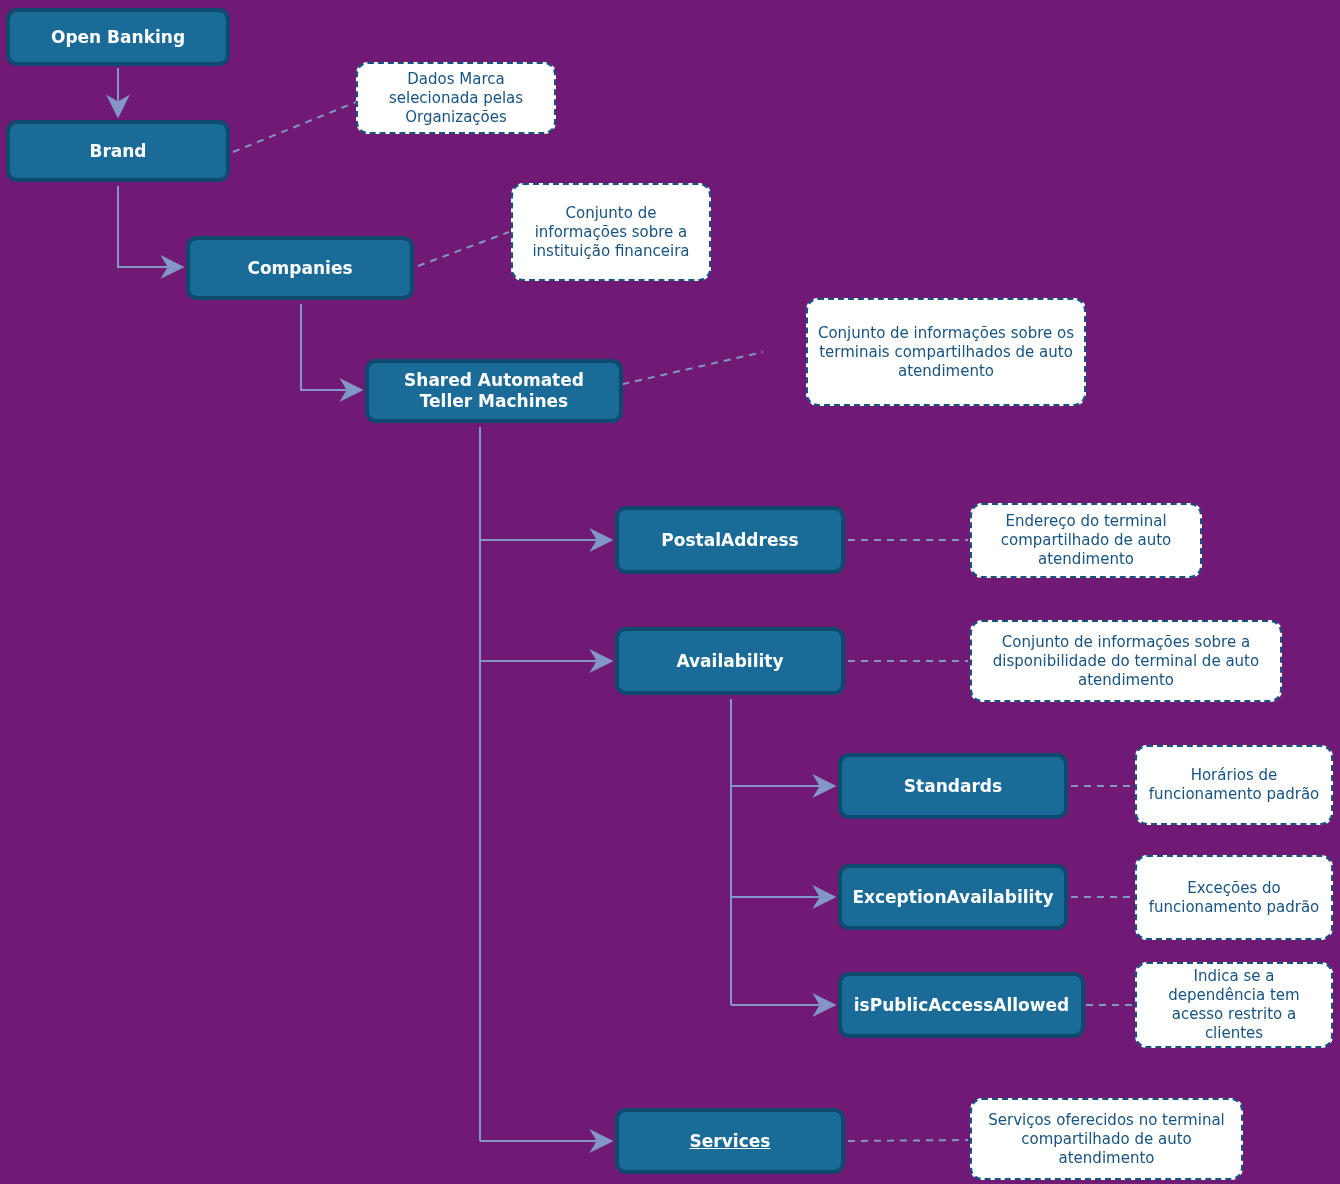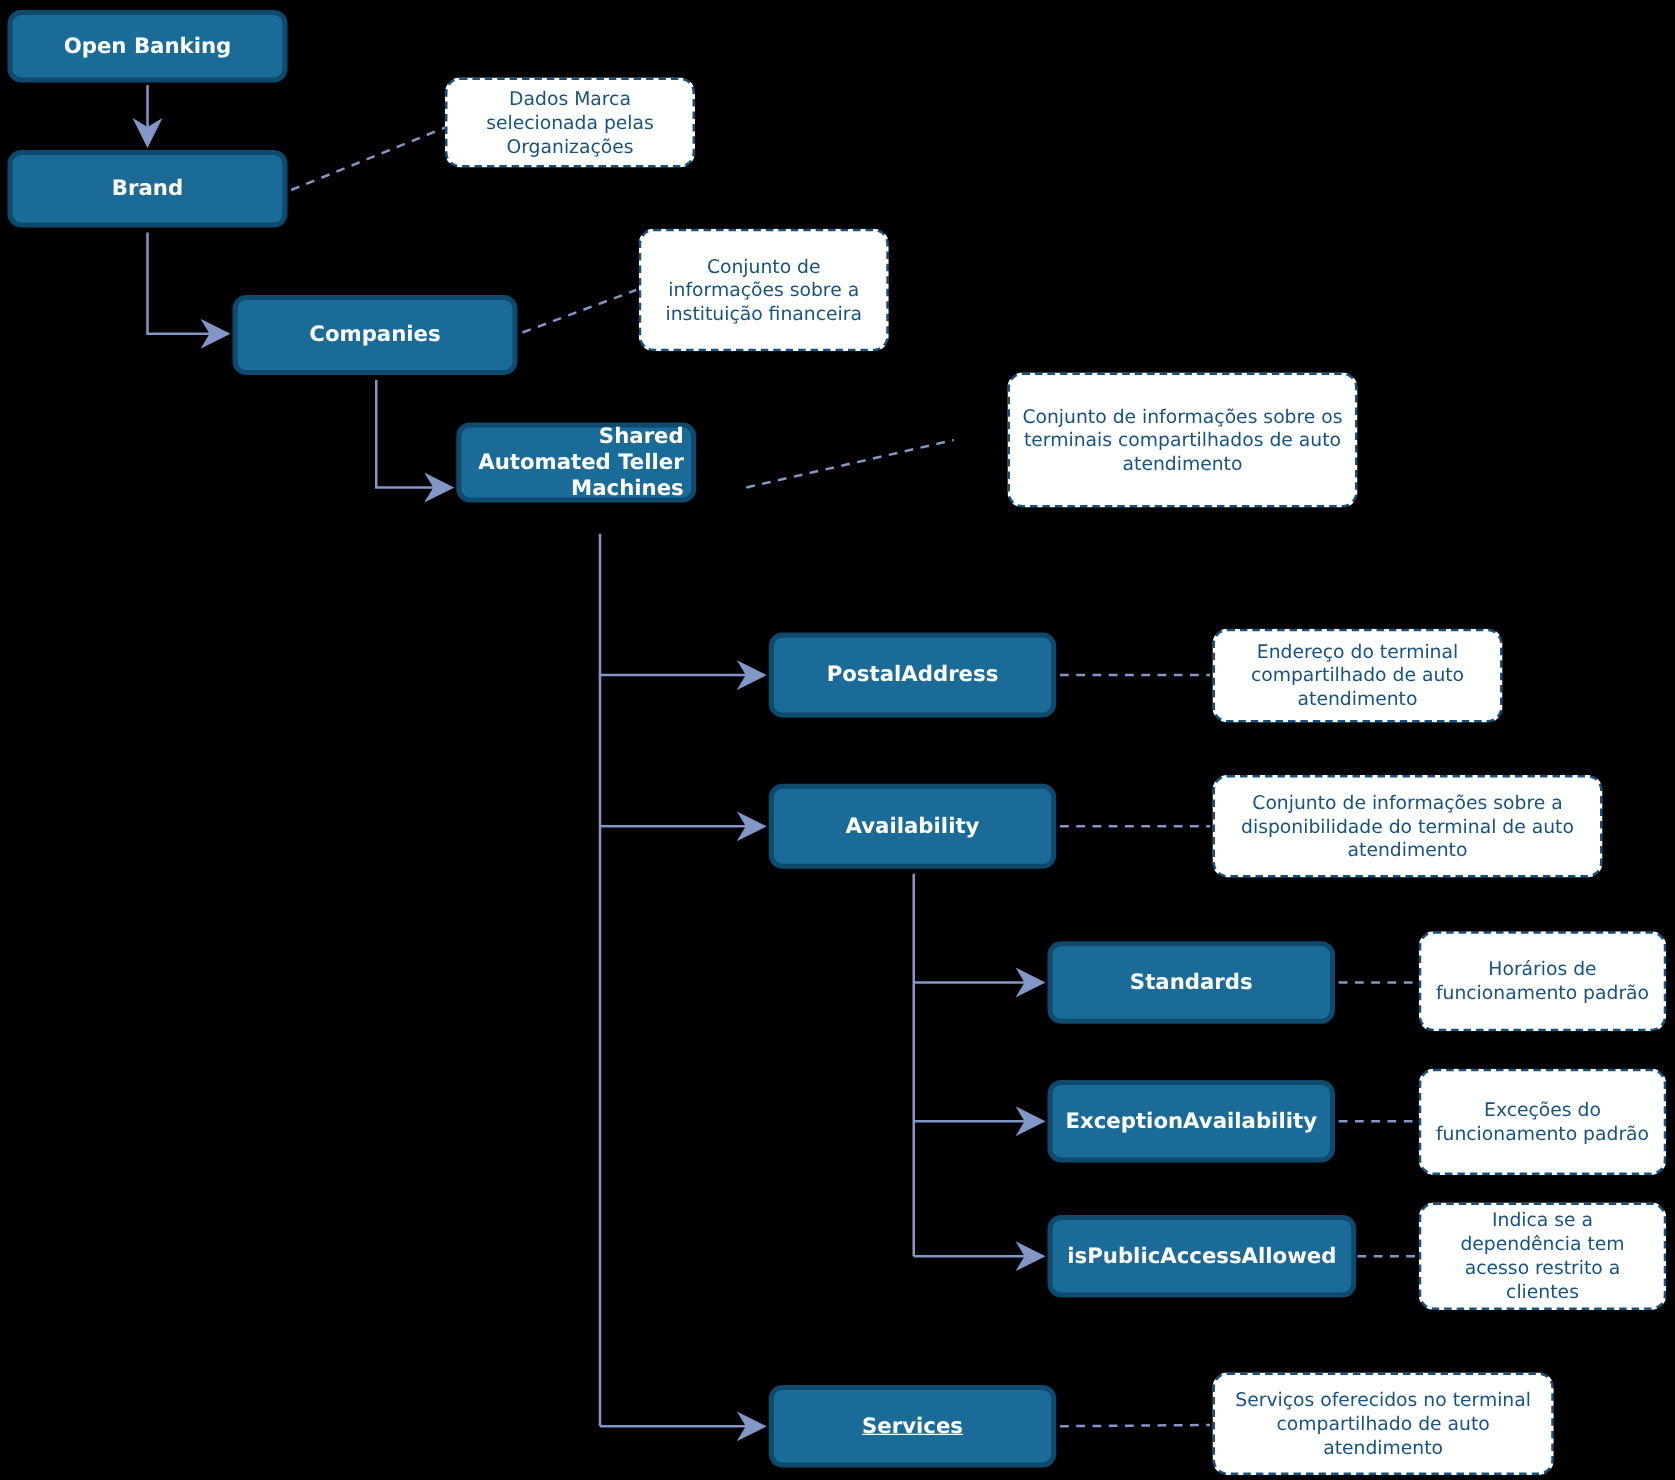--- a/index.html
+++ b/index.html
@@ -1,18 +1,18 @@
 <!DOCTYPE html>
 <html><head>
 <meta charset="utf-8">
 <style>
   html,body { margin:0; padding:0; background:#ffffff; }
   .canvas {
     position:relative; width:1340px; height:1184px;
-    background:#000000; overflow:hidden;
+    background:#701a75; overflow:hidden;
     font-family:"DejaVu Sans","Liberation Sans",sans-serif;
   }
   .edges { position:absolute; left:0; top:0; width:1340px; height:1184px; }
   .node {
     position:absolute; box-sizing:border-box;
     background:#1B6B99; border:4px solid #0D4A6E; border-radius:11px;
     color:#ffffff; font-weight:bold; font-size:17px; line-height:21px;
     display:flex; align-items:center; justify-content:center;
     text-align:center; padding:2px 6px;
   }
@@ -59,21 +59,21 @@
       <path d="M1071,786 L1133,786"></path>
       <path d="M1071,897 L1133,897"></path>
       <path d="M1086,1005 L1133,1005"></path>
       <path d="M848,1141 L968,1140"></path>
     </g>
   </svg>
 
   <div class="node" style="left:6px;   top:8px;    width:224px; height:58px;">Open Banking</div>
   <div class="node" style="left:6px;   top:120px;  width:224px; height:62px;">Brand</div>
   <div class="node" style="left:186px; top:236px;  width:228px; height:64px;">Companies</div>
-  <div class="node" style="left:365px; top:338px;  width:192px; height:64px;text-align:right;">Shared Automated Teller Machines</div>
+  <div class="node" style="left:365px; top:359px;  width:258px; height:64px;">Shared Automated Teller Machines</div>
   <div class="node" style="left:615px; top:506px;  width:230px; height:68px;">PostalAddress</div>
   <div class="node" style="left:615px; top:627px;  width:230px; height:68px;">Availability</div>
   <div class="node" style="left:838px; top:753px;  width:230px; height:66px;">Standards</div>
   <div class="node" style="left:838px; top:864px;  width:230px; height:66px;">ExceptionAvailability</div>
   <div class="node" style="left:838px; top:972px;  width:247px; height:66px;">isPublicAccessAllowed</div>
   <div class="node" style="left:615px; top:1108px; width:230px; height:66px;text-decoration:underline;">Services</div>
 
   <div class="note" style="left:356px;  top:62px;   width:200px; height:72px;">Dados Marca selecionada pelas Organizações</div>
   <div class="note" style="left:511px;  top:183px;  width:200px; height:98px;">Conjunto de informações sobre a instituição financeira</div>
   <div class="note" style="left:806px;  top:298px;  width:280px; height:108px;">Conjunto de informações sobre os terminais compartilhados de auto atendimento</div>

